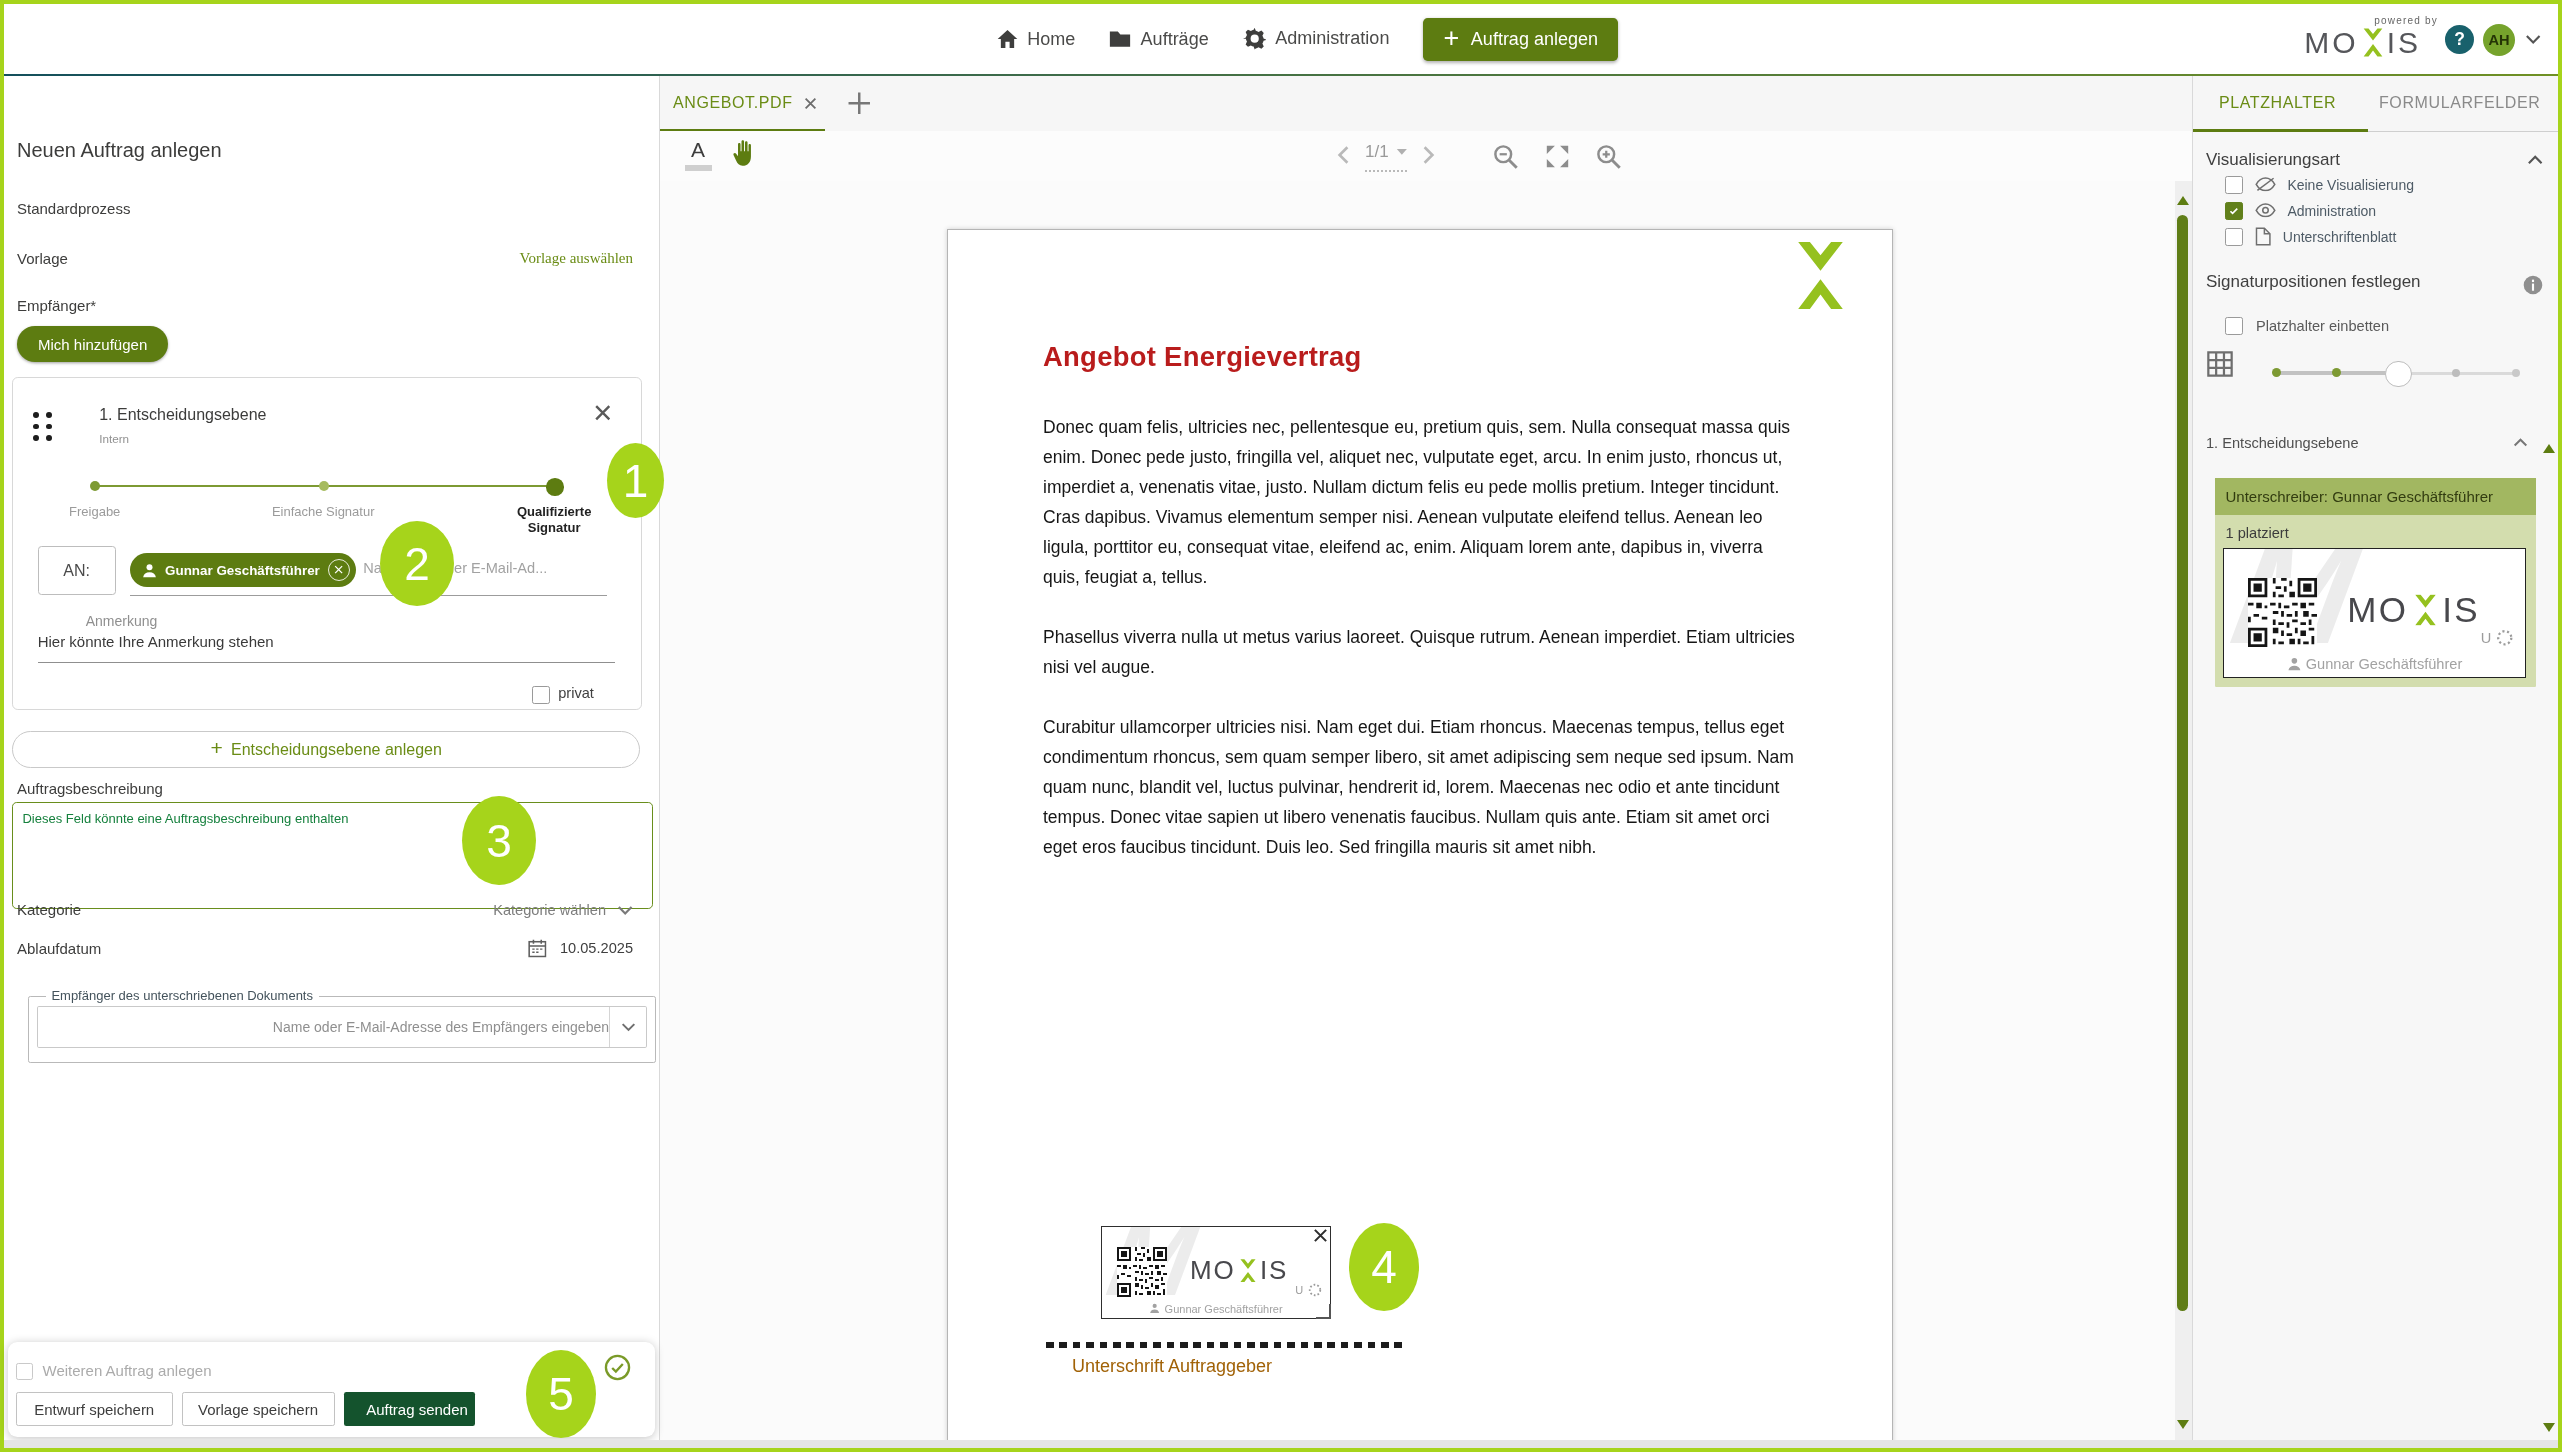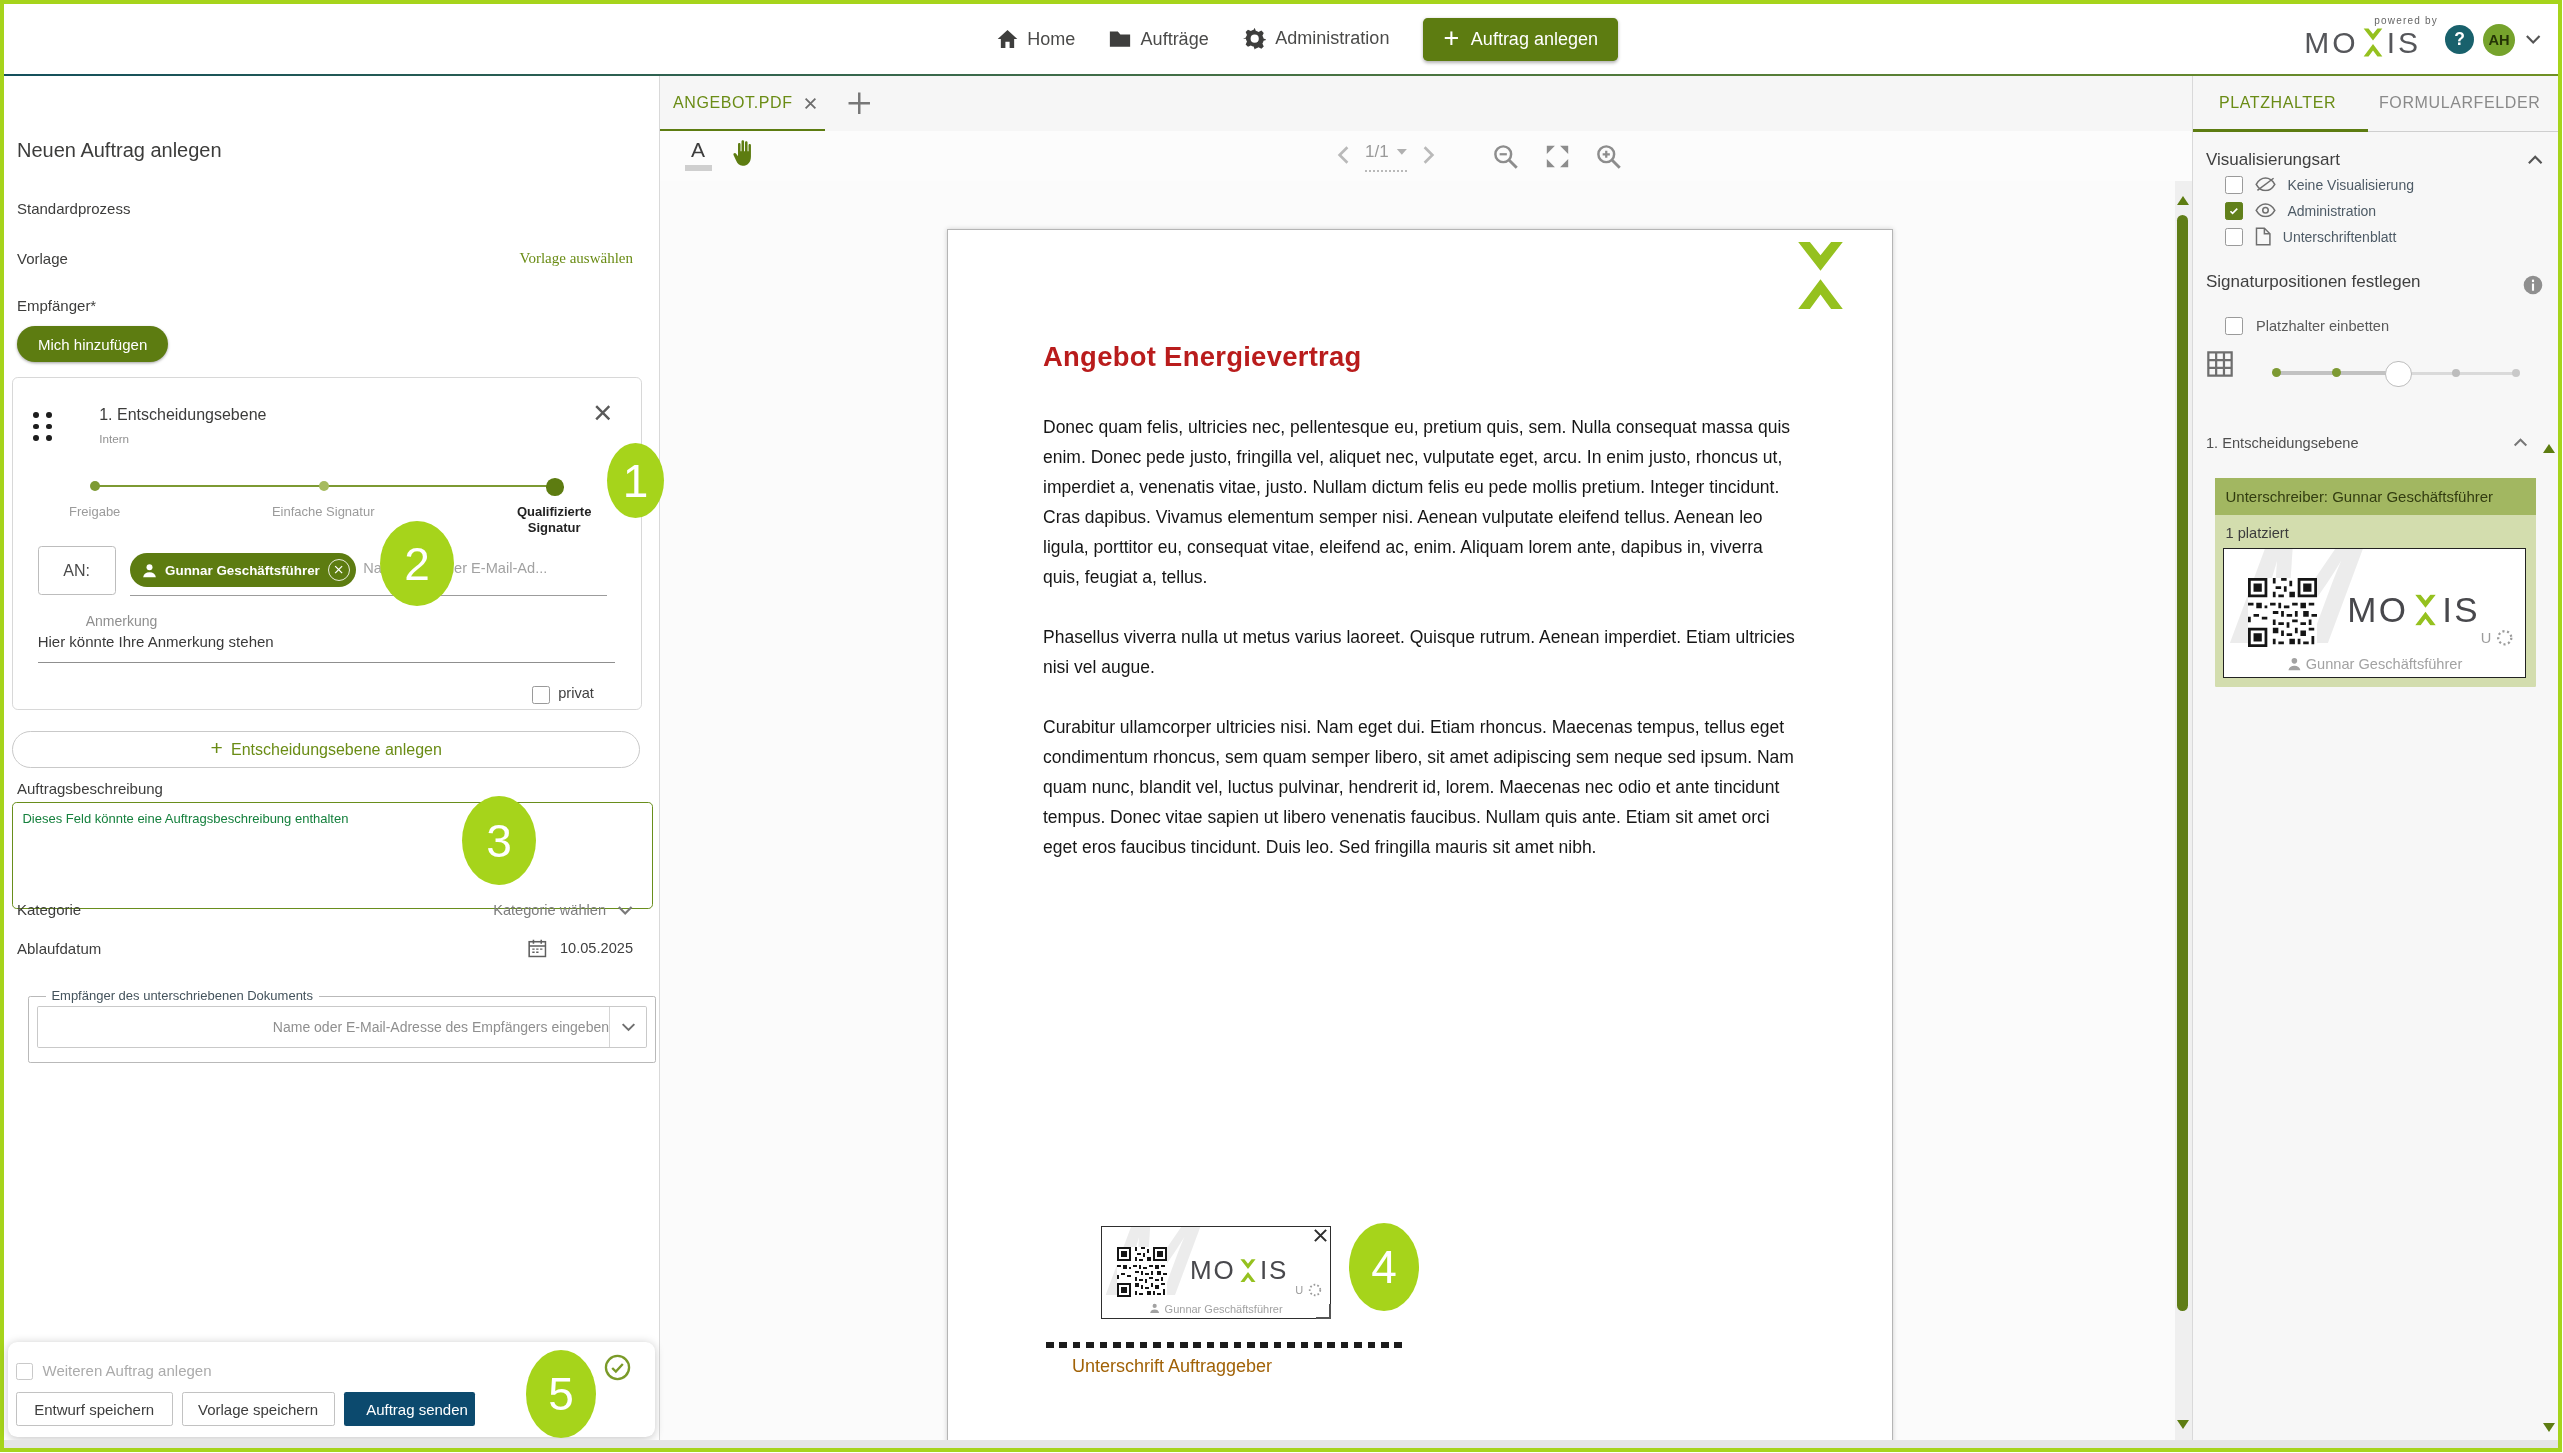--- a/index.html
+++ b/index.html
@@ -82,21 +82,21 @@
   #dok-chevwrap{width:36px;height:100%;border-left:1.2px solid #d5d5d5;display:flex;align-items:center;justify-content:center;color:#6f6f6f;}
 
   #footer-card{left:3.5px;top:1266px;width:647px;height:95px;background:#fff;border-radius:9.3px;box-shadow:0 1.8px 9.3px rgba(0,0,0,.22);z-index:4;}
   #again-box{left:8.2px;top:21px;width:15px;height:15px;border-color:#c9c9c9;}
   #again-label{left:35px;top:20px;font-size:15px;color:#ababab;}
   #footer-check{right:23.4px;top:11.7px;color:#7a9a28;}
   .btn{position:absolute;top:50px;height:34px;border-radius:2.3px;font-size:15px;display:flex;align-items:center;justify-content:center;cursor:pointer;font-family:inherit;}
   .btn.outline{background:#fff;border:1.2px solid #c2c2c2;color:#3d3d3d;}
   #btn-draft{left:8.2px;width:157px;}
   #btn-template{left:174px;width:153px;}
-  #btn-send{left:336px;width:131px;background:#0c4a6e;border:none;color:#fff;padding-left:22px;}
+  #btn-send{left:336px;width:131px;background:#14532d;border:none;color:#fff;padding-left:22px;}
 
   
   #center-panel{position:relative;flex:1 1 auto;height:100%;background:#fbfbfb;border-left:0.6px solid #d9d9d9;}
   #tabbar{position:absolute;left:0;top:0;width:100%;height:55px;background:#f6f6f6;border-bottom:1.2px solid #cfcfcf;}
   #doc-tab{position:absolute;left:0;top:0;height:54px;width:162px;display:flex;align-items:center;padding-left:13px;gap:11.7px;cursor:pointer;}
   #doc-tab-label{font-size:16px;color:#6a8c15;letter-spacing:0.6px;}
   #doc-tab-close{color:#6d6d6d;cursor:pointer;}
   #tab-underline{position:absolute;left:0;bottom:-1.2px;width:165px;height:3.5px;background:#5d7c11;}
   #add-tab-btn{position:absolute;left:187px;top:15px;color:#777;cursor:pointer;}
   #toolbar{position:absolute;left:0;top:55px;width:100%;height:50px;background:#fcfcfc;}

